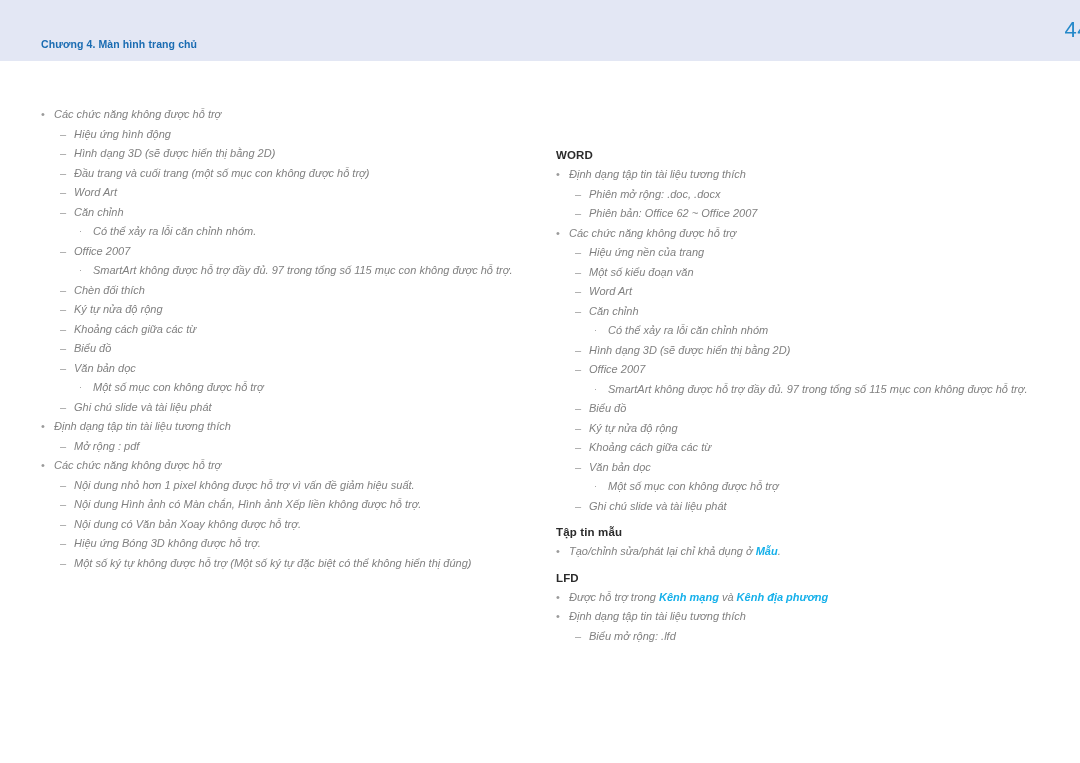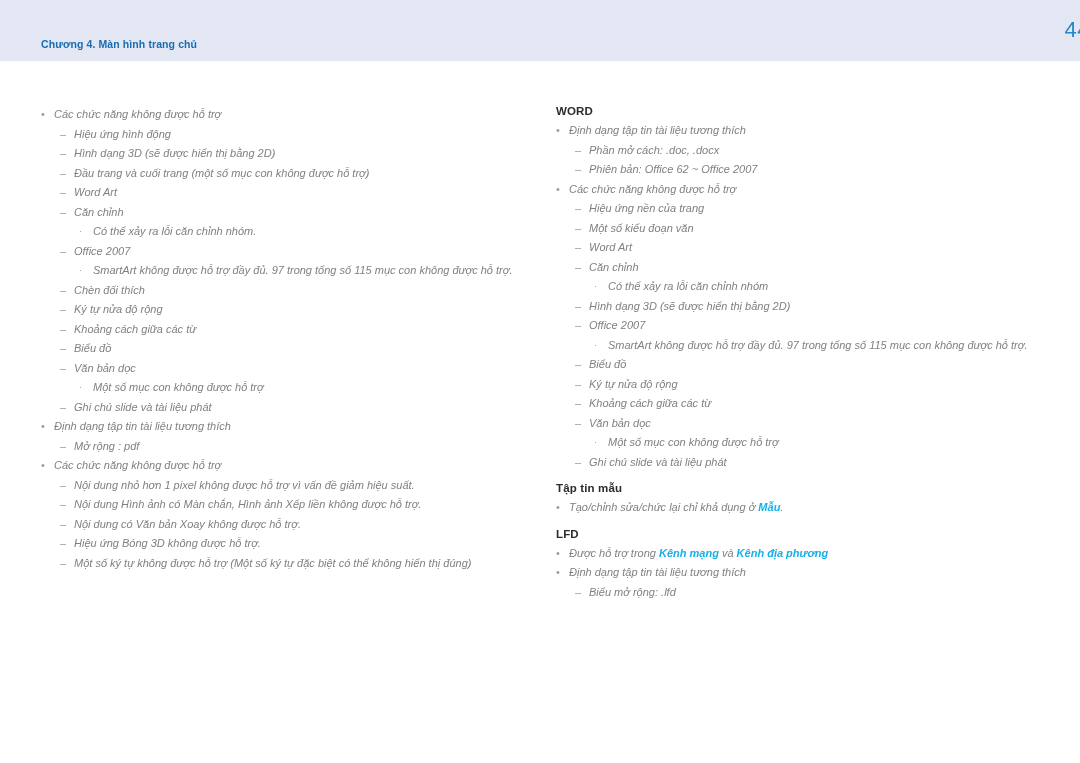--- a/index.html
+++ b/index.html
@@ -57,21 +57,21 @@
   }
   .columns {
     display: flex;
     align-items: flex-start;
   }
   .col {
     width: 500px;
     box-sizing: border-box;
   }
   .col-left  { margin-left: 41px; }
-  .col-right { margin-left: 15px; }
+  .col-right { margin-left: 15px; margin-top: 44px; }
 
   
   .section-heading {
     font-size: 11.5px;
     font-weight: bold;
     color: #2b2b2b;
     margin: 10px 0 4px 0;
     letter-spacing: 0.15px;
   }
   .section-heading.first { margin-top: 0; }
@@ -155,41 +155,41 @@
           <div class="item lvl2"><span class="marker">–</span><span class="txt">Nội dung Hình ảnh có Màn chắn, Hình ảnh Xếp liền không được hỗ trợ.</span></div>
           <div class="item lvl2"><span class="marker">–</span><span class="txt">Nội dung có Văn bản Xoay không được hỗ trợ.</span></div>
           <div class="item lvl2"><span class="marker">–</span><span class="txt">Hiệu ứng Bóng 3D không được hỗ trợ.</span></div>
           <div class="item lvl2"><span class="marker">–</span><span class="txt">Một số ký tự không được hỗ trợ (Một số ký tự đặc biệt có thể không hiển thị đúng)</span></div>
         </div>
       </div>
     <div class="col col-right" id="col-right">
         <div class="section-heading first">WORD</div>
         <div>
           <div class="item lvl1"><span class="marker">•</span><span class="txt">Định dạng tập tin tài liệu tương thích</span></div>
-          <div class="item lvl2"><span class="marker">–</span><span class="txt">Phần mở cách: .doc, .docx</span></div>
+          <div class="item lvl2"><span class="marker">–</span><span class="txt">Phiên mở rộng: .doc, .docx</span></div>
           <div class="item lvl2"><span class="marker">–</span><span class="txt">Phiên bản: Office 62 ~ Office 2007</span></div>
           <div class="item lvl1"><span class="marker">•</span><span class="txt">Các chức năng không được hỗ trợ</span></div>
           <div class="item lvl2"><span class="marker">–</span><span class="txt">Hiệu ứng nền của trang</span></div>
           <div class="item lvl2"><span class="marker">–</span><span class="txt">Một số kiểu đoạn văn</span></div>
           <div class="item lvl2"><span class="marker">–</span><span class="txt">Word Art</span></div>
           <div class="item lvl2"><span class="marker">–</span><span class="txt">Căn chỉnh</span></div>
           <div class="item lvl3"><span class="marker">·</span><span class="txt">Có thể xảy ra lỗi căn chỉnh nhóm</span></div>
           <div class="item lvl2"><span class="marker">–</span><span class="txt">Hình dạng 3D (sẽ được hiển thị bằng 2D)</span></div>
           <div class="item lvl2"><span class="marker">–</span><span class="txt">Office 2007</span></div>
           <div class="item lvl3"><span class="marker">·</span><span class="txt">SmartArt không được hỗ trợ đầy đủ. 97 trong tổng số 115 mục con không được hỗ trợ.</span></div>
           <div class="item lvl2"><span class="marker">–</span><span class="txt">Biểu đồ</span></div>
           <div class="item lvl2"><span class="marker">–</span><span class="txt">Ký tự nửa độ rộng</span></div>
           <div class="item lvl2"><span class="marker">–</span><span class="txt">Khoảng cách giữa các từ</span></div>
           <div class="item lvl2"><span class="marker">–</span><span class="txt">Văn bản dọc</span></div>
           <div class="item lvl3"><span class="marker">·</span><span class="txt">Một số mục con không được hỗ trợ</span></div>
           <div class="item lvl2"><span class="marker">–</span><span class="txt">Ghi chú slide và tài liệu phát</span></div>
         </div>
         <div class="section-heading">Tập tin mẫu</div>
         <div>
-          <div class="item lvl1"><span class="marker">•</span><span class="txt"><span>Tạo/chỉnh sửa/chức lại chỉ khả dụng ở </span><span class="link">Mẫu</span><span>.</span></span></div>
+          <div class="item lvl1"><span class="marker">•</span><span class="txt"><span>Tạo/chỉnh sửa/phát lại chỉ khả dụng ở </span><span class="link">Mẫu</span><span>.</span></span></div>
         </div>
         <div class="section-heading">LFD</div>
         <div>
           <div class="item lvl1"><span class="marker">•</span><span class="txt"><span>Được hỗ trợ trong </span><span class="link">Kênh mạng</span><span> và </span><span class="link">Kênh địa phương</span></span></div>
           <div class="item lvl1"><span class="marker">•</span><span class="txt">Định dạng tập tin tài liệu tương thích</span></div>
           <div class="item lvl2"><span class="marker">–</span><span class="txt">Biểu mở rộng: .lfd</span></div>
         </div>
       </div>
   </div>
 </div>

